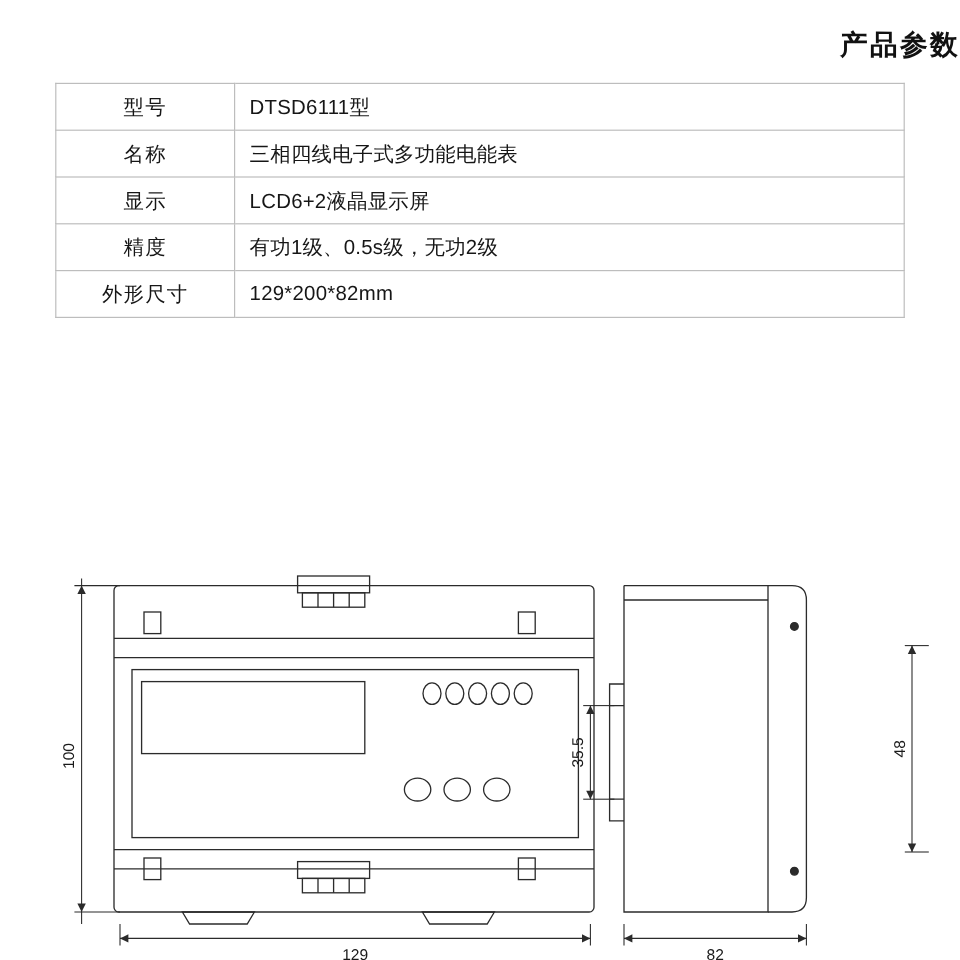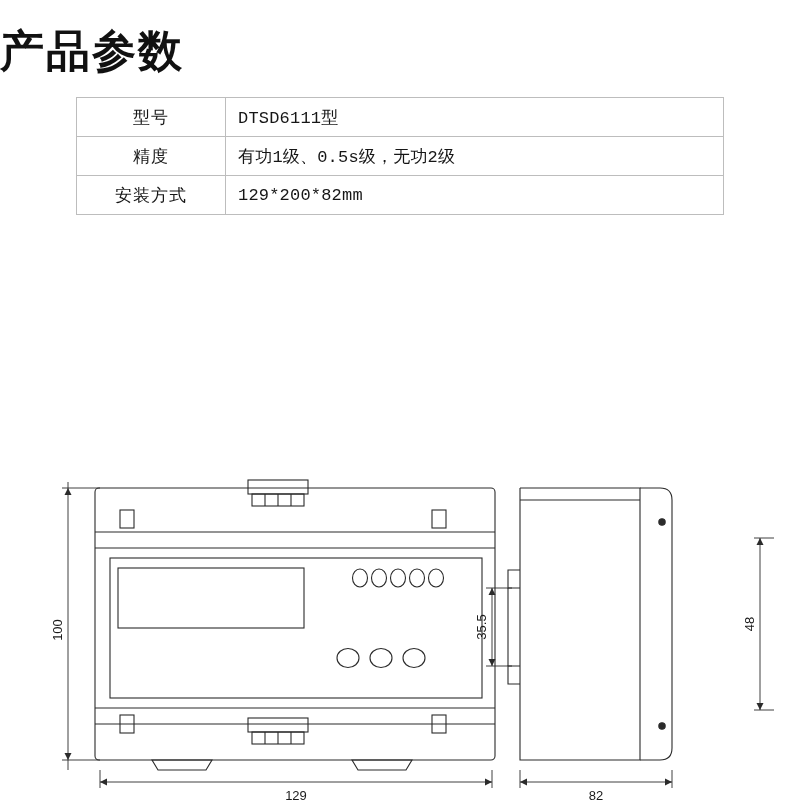--- a/index.html
+++ b/index.html
@@ -9,49 +9,48 @@
   }
   body {
     width: 800px;
     height: 800px;
     position: relative;
     font-family: "Liberation Sans", sans-serif;
     color: #1a1a1a;
     overflow: hidden;
   }
   .page-title {
-    text-align: left;
-    font-size: 44px;
+    text-align: right;
+    font-size: 23px;
     font-weight: bold;
     letter-spacing: 2px;
     margin: 22px 0 16px 0;
     color: #111;
   }
   .spec-table {
-    width: 648px;
+    width: 708px;
     margin: 0 auto;
     border-collapse: collapse;
     table-layout: fixed;
   }
   .spec-table td {
     border: 1px solid #bdbdbd;
     height: 38px;
     font-size: 17px;
     color: #161616;
     padding: 0;
   }
   .spec-table td.label {
     width: 148px;
     text-align: center;
     letter-spacing: 1px;
   }
   .spec-table td.value {
     padding-left: 12px;
     letter-spacing: 0.2px;
-    font-family: Liberation Mono, monospace;
   }
 
   
   .drawing {
     position: absolute;
     left: 0;
     top: 470px;
     width: 800px;
     height: 330px;
   }
@@ -64,25 +63,33 @@
 
 <div class="page-title">产品参数</div>
 
 <table class="spec-table">
   <tbody>
     <tr>
       <td class="label">型号</td>
       <td class="value">DTSD6111型</td>
     </tr>
     <tr>
+      <td class="label">名称</td>
+      <td class="value">三相四线电子式多功能电能表</td>
+    </tr>
+    <tr>
+      <td class="label">显示</td>
+      <td class="value">LCD6+2液晶显示屏</td>
+    </tr>
+    <tr>
       <td class="label">精度</td>
       <td class="value">有功1级、0.5s级，无功2级</td>
     </tr>
     <tr>
-      <td class="label">安装方式</td>
+      <td class="label">外形尺寸</td>
       <td class="value">129*200*82mm</td>
     </tr>
   </tbody>
 </table>
 
 <div class="drawing">
   <svg width="800" height="330" viewBox="0 0 800 330" xmlns="http://www.w3.org/2000/svg">
     <g fill="none" stroke="#2b2b2b" stroke-width="1.1">
 
       <rect x="95" y="18" width="400" height="272" rx="4" ry="4"></rect>

